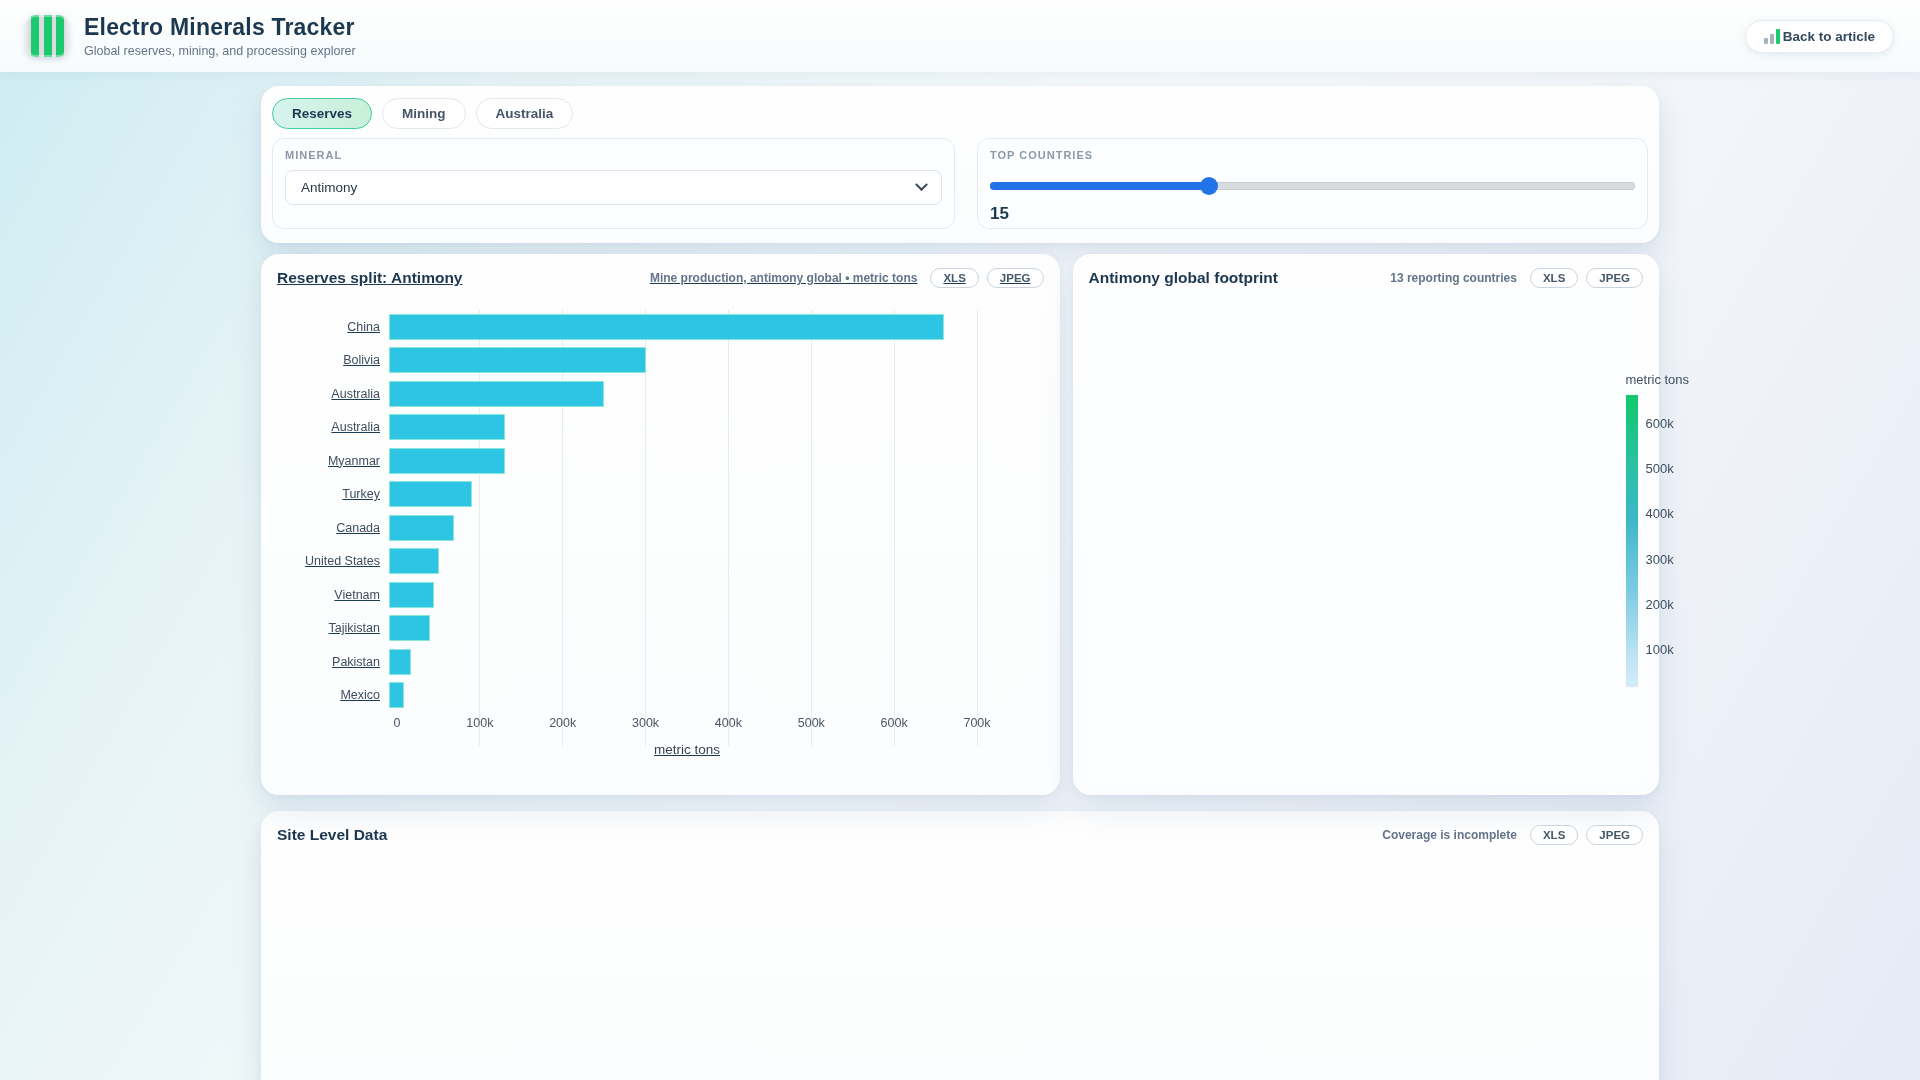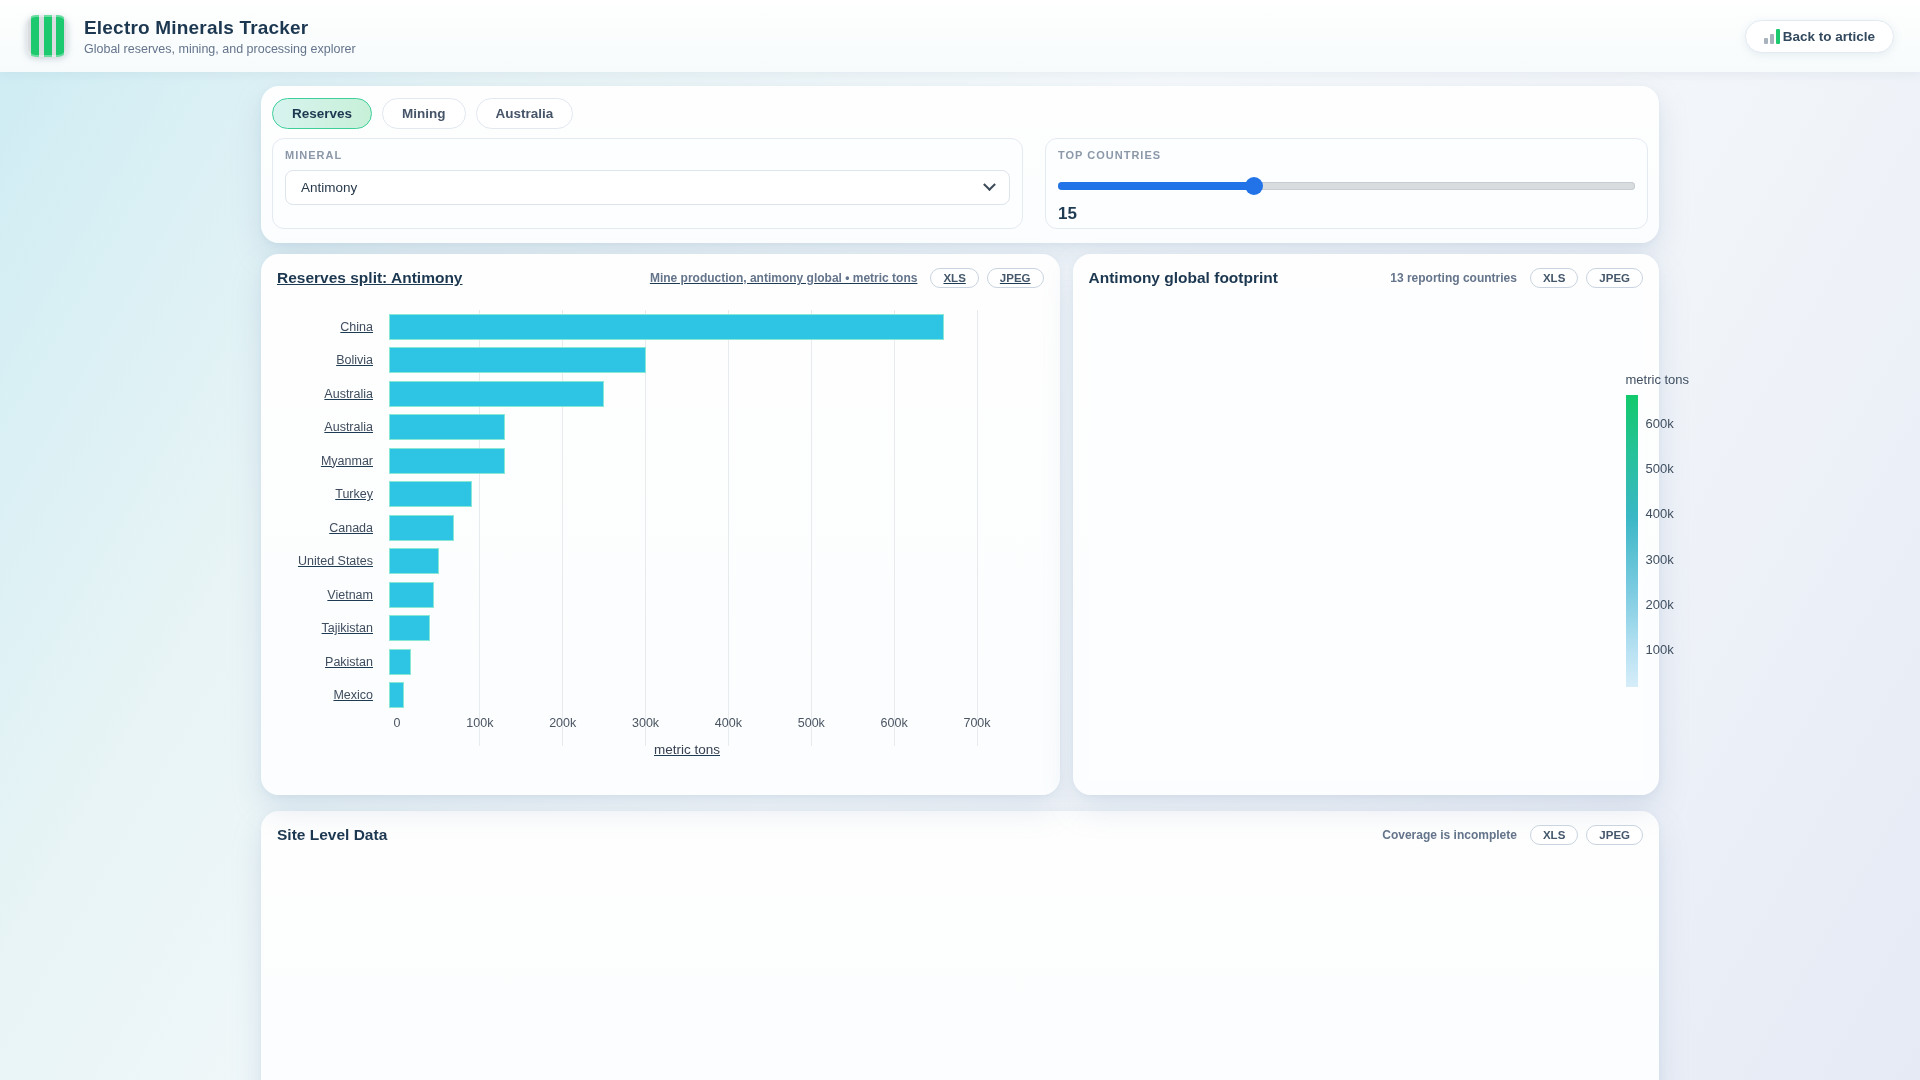--- a/index.html
+++ b/index.html
@@ -15,21 +15,21 @@
     height:72px; background:linear-gradient(180deg,#fefffe,#f7fbfc);
     display:flex; align-items:center; padding:0 26px;
     box-shadow:0 2px 10px rgba(140,165,190,.14);
     position:relative; z-index:5;
   }
   .logo {
     width:42px; height:42px; border-radius:10px; margin-right:16px;
     background:linear-gradient(90deg,#d9dde0 0 12%,#1cc96e 12% 31%,#d9dde0 31% 42%,#1cc96e 42% 61%,#d9dde0 61% 72%,#1cc96e 72% 91%,#d9dde0 91% 100%);
     box-shadow:0 2px 6px rgba(120,140,160,.35), inset 0 0 0 2px rgba(255,255,255,.35);
   }
-  .titles .app-title { font-size:19px; font-weight:700; color:#1c3750; letter-spacing:.2px; }
+  .titles .app-title { font-size:23px; font-weight:700; color:#1c3750; letter-spacing:.2px; }
   .titles .app-subtitle { font-size:12.5px; color:#64748b; margin-top:3px; }
   .back-btn {
     margin-left:auto; display:flex; align-items:center; gap:3px;
     background:#fff; border:1px solid #e3eaf2; border-radius:20px;
     padding:8px 18px; font-size:13.5px; font-weight:700; color:#32495e;
     box-shadow:0 2px 8px rgba(140,165,190,.18); cursor:pointer;
   }
   .mini-bars { display:flex; align-items:flex-end; gap:2px; height:15px; }
   .mini-bars i { display:block; width:4px; border-radius:1px; }
   .mini-bars i:nth-child(1){ height:6px; background:#a7b2bd; }
@@ -53,21 +53,21 @@
   }
   .tab.active {
     background:linear-gradient(90deg,#d8f3ef,#c7f0d8);
     border:1px solid #3ecf9a; color:#1c3750;
   }
   .control-row { display:flex; gap:22px; }
   .subcard {
     border:1px solid #e4eaf1; border-radius:12px; background:#fdfeff;
     padding:10px 12px; height:91px;
   }
-  .subcard.mineral { width:751px; }
+  .subcard.mineral { width:683px; }
   .subcard.topc { flex:1; }
   .sublabel { font-size:11px; font-weight:700; letter-spacing:1px; color:#8b98a9; }
   .select {
     margin-top:9px; height:35px; border:1px solid #dde4ec; border-radius:8px;
     background:#fff; display:flex; align-items:center; justify-content:space-between;
     padding:0 15px; font-size:13.5px; color:#28394b; cursor:pointer;
   }
   .chev { width:9px; height:9px; border-right:2.5px solid #3c4a59; border-bottom:2.5px solid #3c4a59;
     transform:rotate(45deg) translate(-2px,-2px); }
   .slider { position:relative; margin-top:16px; height:18px; }
@@ -91,21 +91,21 @@
     border:1.5px solid #c9d4e0; border-radius:999px; background:#fff;
     padding:3px 12px; font-size:11.5px; font-weight:700; color:#44576b; cursor:pointer;
   }
 
   
   .bc { position:relative; margin-top:22px; }
   .bc-grid { position:absolute; left:120px; top:0; width:580px; height:436px; }
   .bc-grid i { position:absolute; top:0; bottom:0; width:1px; background:#e7ebee; }
   .bc-rows { position:relative; }
   .bc-row { display:flex; align-items:center; height:33.5px; }
-  .bc-label { width:112px; text-align:right; padding-right:16px; font-size:12.5px; color:#3f4d5e; }
+  .bc-label { width:112px; text-align:right; padding-right:9px; font-size:12.5px; color:#3f4d5e; }
   .bc-track { position:relative; width:580px; height:26px; }
   .bc-bar { position:absolute; left:0; top:0; height:26px;
     background:#2ec4e4; border:1px solid rgba(167,243,208,.75); }
   .bc-axis { position:relative; left:120px; width:580px; height:20px; margin-top:4px; }
   .bc-axis span { position:absolute; transform:translateX(-50%); font-size:12.5px; color:#4b5563; }
   .bc-xlabel { width:580px; margin-left:120px; text-align:center; font-size:13.5px; color:#374151; margin-top:6px; }
 
   
   .map-body { position:relative; flex:1; background:#fdfeff; }
   .legend { position:absolute; left:537px; top:84px; width:80px; }

